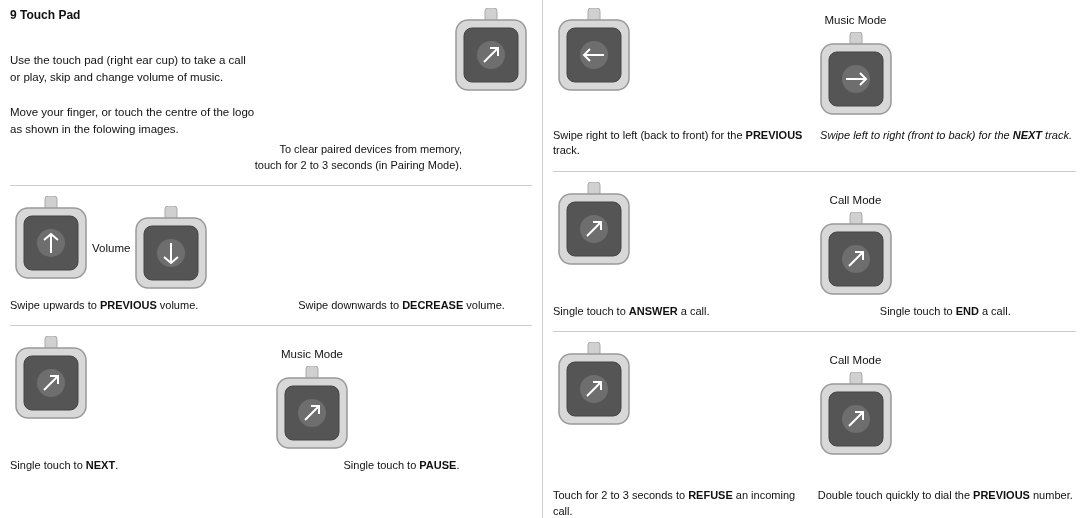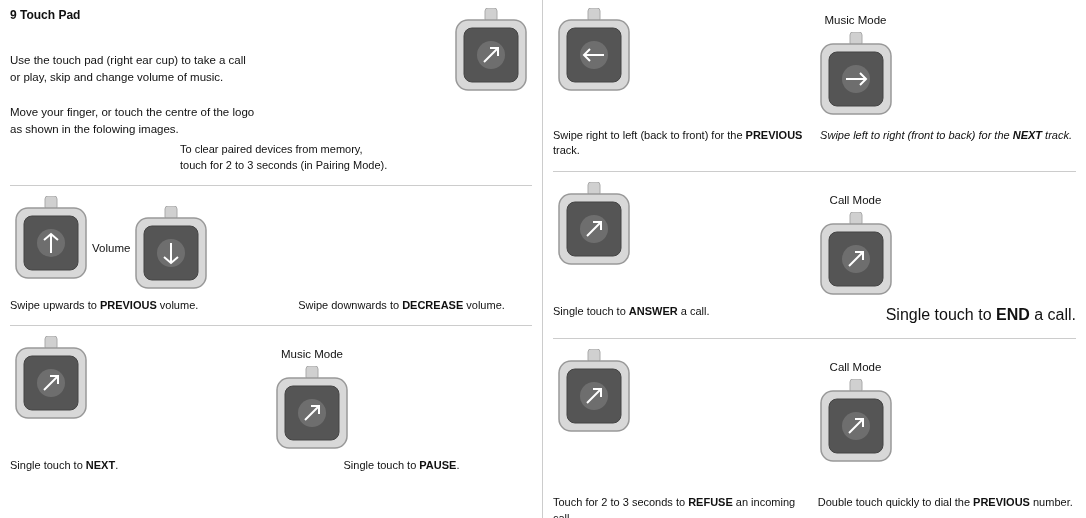--- a/index.html
+++ b/index.html
@@ -90,21 +90,21 @@
           <rect x="14" y="20" width="54" height="54" rx="8" fill="#555" stroke="#444" stroke-width="1"></rect>
 
           <circle cx="41" cy="47" r="14" fill="#888" opacity="0.5"></circle>
 
           <line x1="34" y1="54" x2="48" y2="40" stroke="white" stroke-width="2"></line>
           <polyline points="40,40 48,40 48,48" fill="none" stroke="white" stroke-width="2"></polyline>
         </svg>
       </div>
     </div>
 
-    <div style="text-align:left; font-size:11px; padding: 0 80px 6px 180px; line-height:1.4;">
+    <div style="text-align:right; font-size:11px; padding: 0 80px 6px 180px; line-height:1.4;">
       To clear paired devices from memory,<br>touch for 2 to 3 seconds (in Pairing Mode).
     </div>
 
     <hr class="section-hr">
 
     <div style="display:flex; padding: 4px 10px 0 10px; align-items:flex-start;">
 
       <div class="device-container">
         <svg width="82" height="88" viewBox="0 0 82 88">
           <rect x="35" y="0" width="12" height="14" rx="3" fill="#d0d0d0" stroke="#aaa" stroke-width="1"></rect>
@@ -243,21 +243,21 @@
           <line x1="34" y1="54" x2="48" y2="40" stroke="white" stroke-width="2"></line>
           <polyline points="40,40 48,40 48,48" fill="none" stroke="white" stroke-width="2"></polyline>
         </svg>
       </div>
     </div>
 
     <div style="display:flex; padding: 4px 10px 6px 10px;">
       <div style="flex:1; font-size:11px; line-height:1.4;">
         Single touch to <b>ANSWER</b> a call.
       </div>
-      <div style="flex:1; font-size:16px; line-height:1.4; text-align:right;">
+      <div style="flex:1; font-size:11px; line-height:1.4; text-align:center;">
         Single touch to <b>END</b> a call.
       </div>
     </div>
 
     <hr class="section-hr">
 
     <div style="display:flex; padding: 4px 10px 0 10px; align-items:flex-start;">
 
       <div class="device-container">
         <svg width="82" height="88" viewBox="0 0 82 88">

